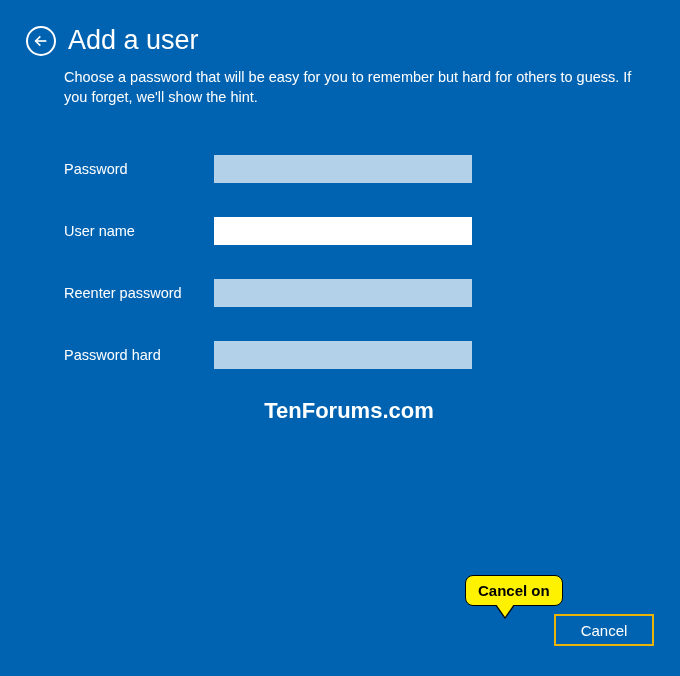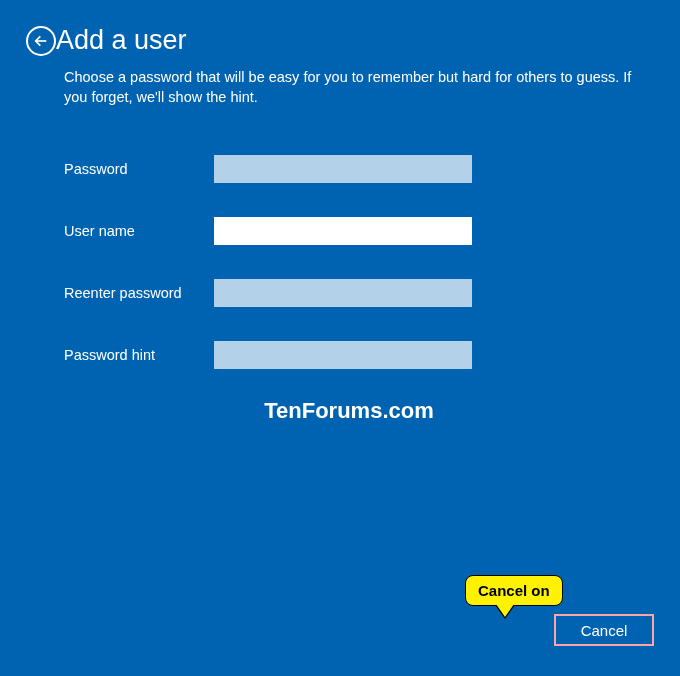--- a/index.html
+++ b/index.html
@@ -13,20 +13,21 @@
       background: #0063b1;
       font-family: "Segoe UI", Tahoma, sans-serif;
       color: #ffffff;
       position: relative;
       overflow: hidden;
     }
     .header {
       display: flex;
       align-items: center;
       padding: 25px 0 0 26px;
+      gap: 12px;
     }
     .back-btn {
       width: 30px;
       height: 30px;
       border: 2px solid #ffffff;
       border-radius: 50%;
       display: flex;
       align-items: center;
       justify-content: center;
       cursor: pointer;
@@ -83,21 +84,21 @@
     .button-bar {
       position: absolute;
       bottom: 30px;
       right: 26px;
       display: flex;
       gap: 22px;
     }
     .btn {
       width: 100px;
       height: 32px;
-      border: 2px solid #fca5a5;
+      border: 2px solid #eab308;
       background: transparent;
       color: #ffffff;
       font-size: 15px;
       font-family: inherit;
       cursor: pointer;
       display: flex;
       align-items: center;
       justify-content: center;
     }
     .btn.primary {
@@ -160,21 +161,21 @@
   </div>
   <div class="form-row">
     <div class="form-label">User name</div>
     <input type="text" class="text-input" autofocus="" value="" style="">
   </div>
   <div class="form-row">
     <div class="form-label">Reenter password</div>
     <input type="password" class="text-input inactive" value="" style="">
   </div>
   <div class="form-row">
-    <div class="form-label">Password hint</div>
+    <div class="form-label">Password hard</div>
     <input type="text" class="text-input inactive" value="" style="">
   </div>
 </div>
 
 <div class="watermark">TenForums.com</div>
 
 <div class="callout">
   <span>Cancel on</span>
 </div>
 

